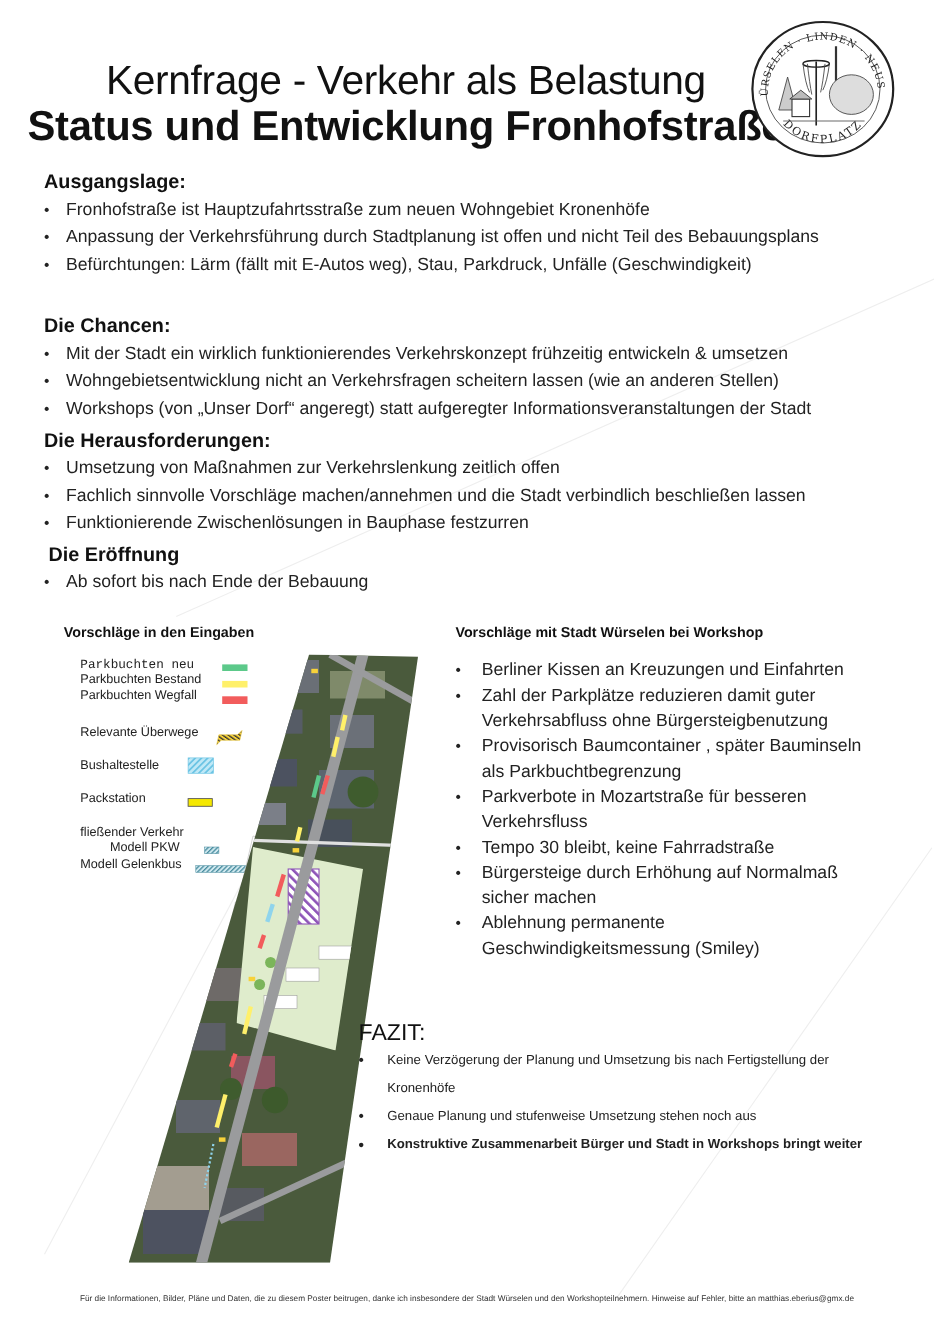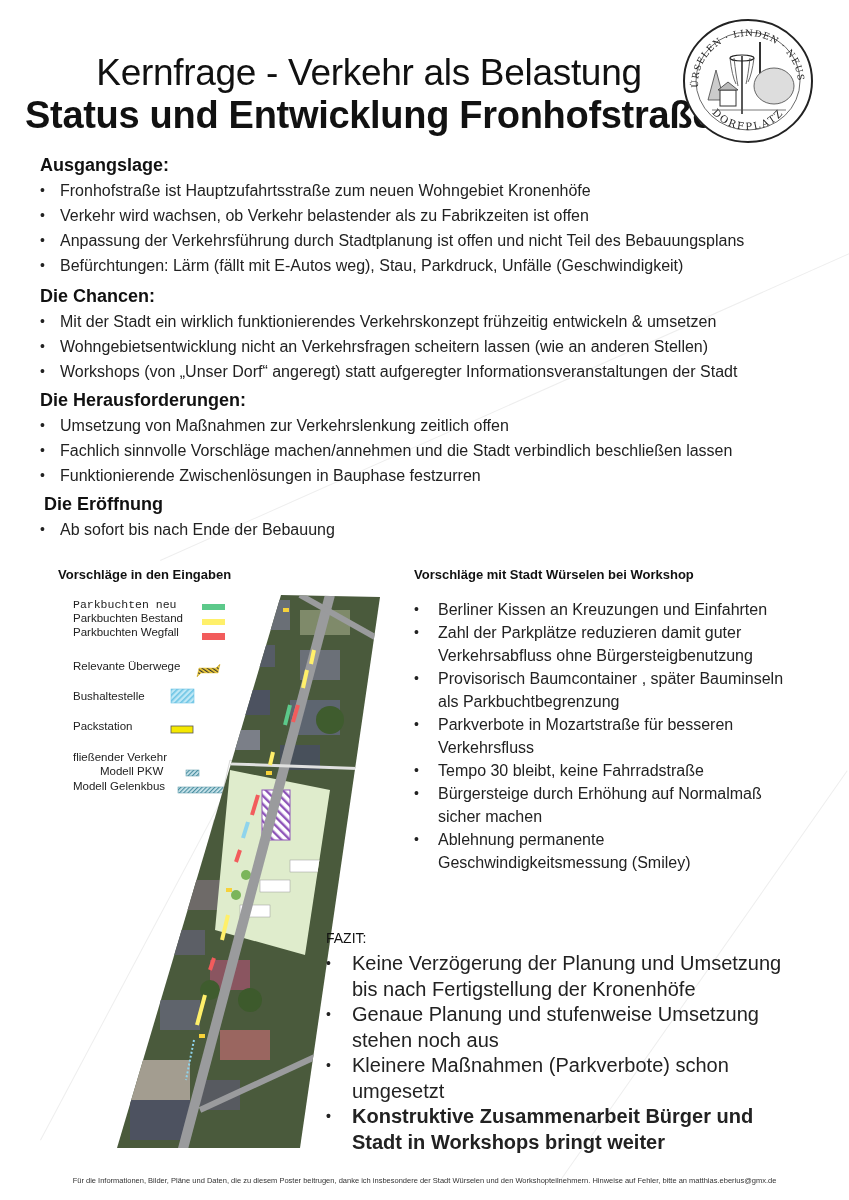--- a/index.html
+++ b/index.html
@@ -12,22 +12,22 @@
   .h { font-size:18px; font-weight:bold; margin:0; line-height:26px; }
   ul.blt { list-style:none; margin:0; padding:0; }
   ul.blt li { position:relative; padding-left:20px; font-size:16px; line-height:25px; color:#222; white-space:nowrap; }
   ul.blt li::before { content:"•"; position:absolute; left:0; top:0; font-size:14px; }
   .sub-h { position:absolute; font-size:13px; font-weight:bold; }
   .legend { position:absolute; left:73px; top:598px; font-size:11.5px; color:#222; }
   .legend .row { position:absolute; white-space:nowrap; left:0; }
   .workshop { position:absolute; left:414px; top:598px; width:380px; }
   .workshop ul.blt li { white-space:normal; font-size:16px; line-height:23px; padding-left:24px; }
   .fazit { position:absolute; left:326px; top:926px; width:480px; }
-  .fazit .fh { font-size:14px; line-height:25px; }
-  .fazit ul.blt li { white-space:normal; font-size:20px; line-height:25.5px; padding-left:26px; }
+  .fazit .fh { font-size:21px; line-height:25px; }
+  .fazit ul.blt li { white-space:normal; font-size:12px; line-height:25.5px; padding-left:26px; }
   .fazit ul.blt li.bold { font-weight:bold; }
   .footer { position:absolute; left:0; width:849px; top:1176px; text-align:center; font-size:7.5px; color:#333; }
   .map { position:absolute; left:0; top:0; }
 </style>
 </head>
 <body>
 
 <div class="bgline" style="left:160px;top:560px;width:900px;transform:rotate(-24deg);"></div>
 <div class="bgline" style="left:40px;top:1140px;width:600px;transform:rotate(-62deg);"></div>
 <div class="bgline" style="left:560px;top:1180px;width:500px;transform:rotate(-55deg);"></div>
@@ -59,21 +59,20 @@
   <path d="M34 52 L26 82 L42 82 Z" fill="#ccc" stroke="#444" stroke-width="0.8"></path>
   <rect x="38" y="72" width="16" height="16" fill="#fff" stroke="#333" stroke-width="1"></rect>
   <path d="M36 72 L46 64 L56 72 Z" fill="#bbb" stroke="#333" stroke-width="0.8"></path>
   <line x1="30" y1="92" x2="104" y2="92" stroke="#555" stroke-width="0.8"></line>
 </svg>
 
 <div class="section" style="top:152px;">
   <p class="h">Ausgangslage:</p>
   <ul class="blt">
     <li>Fronhofstraße ist Hauptzufahrtsstraße zum neuen Wohngebiet Kronenhöfe</li>
-    <li>Verkehr wird wachsen, ob Verkehr belastender als zu Fabrikzeiten ist offen</li>
     <li>Anpassung der Verkehrsführung durch Stadtplanung ist offen und nicht Teil des Bebauungsplans</li>
     <li>Befürchtungen: Lärm (fällt mit E-Autos weg), Stau, Parkdruck, Unfälle (Geschwindigkeit)</li>
   </ul>
 </div>
 
 <div class="section" style="top:283px;">
   <p class="h">Die Chancen:</p>
   <ul class="blt">
     <li>Mit der Stadt ein wirklich funktionierendes Verkehrskonzept frühzeitig entwickeln &amp; umsetzen</li>
     <li>Wohngebietsentwicklung nicht an Verkehrsfragen scheitern lassen (wie an anderen Stellen)</li>
@@ -227,18 +226,17 @@
     <li>Bürgersteige durch Erhöhung auf Normalmaß sicher machen</li>
     <li>Ablehnung permanente Geschwindigkeitsmessung (Smiley)</li>
   </ul>
 </div>
 
 <div class="fazit">
   <div class="fh">FAZIT:</div>
   <ul class="blt">
     <li>Keine Verzögerung der Planung und Umsetzung bis nach Fertigstellung der Kronenhöfe</li>
     <li>Genaue Planung und stufenweise Umsetzung stehen noch aus</li>
-    <li>Kleinere Maßnahmen (Parkverbote) schon umgesetzt</li>
     <li class="bold">Konstruktive Zusammenarbeit Bürger und Stadt in Workshops bringt weiter</li>
   </ul>
 </div>
 
 <div class="footer">Für die Informationen, Bilder, Pläne und Daten, die zu diesem Poster beitrugen, danke ich insbesondere der Stadt Würselen und den Workshopteilnehmern. Hinweise auf Fehler, bitte an matthias.eberius@gmx.de</div>
 
 </body></html>

